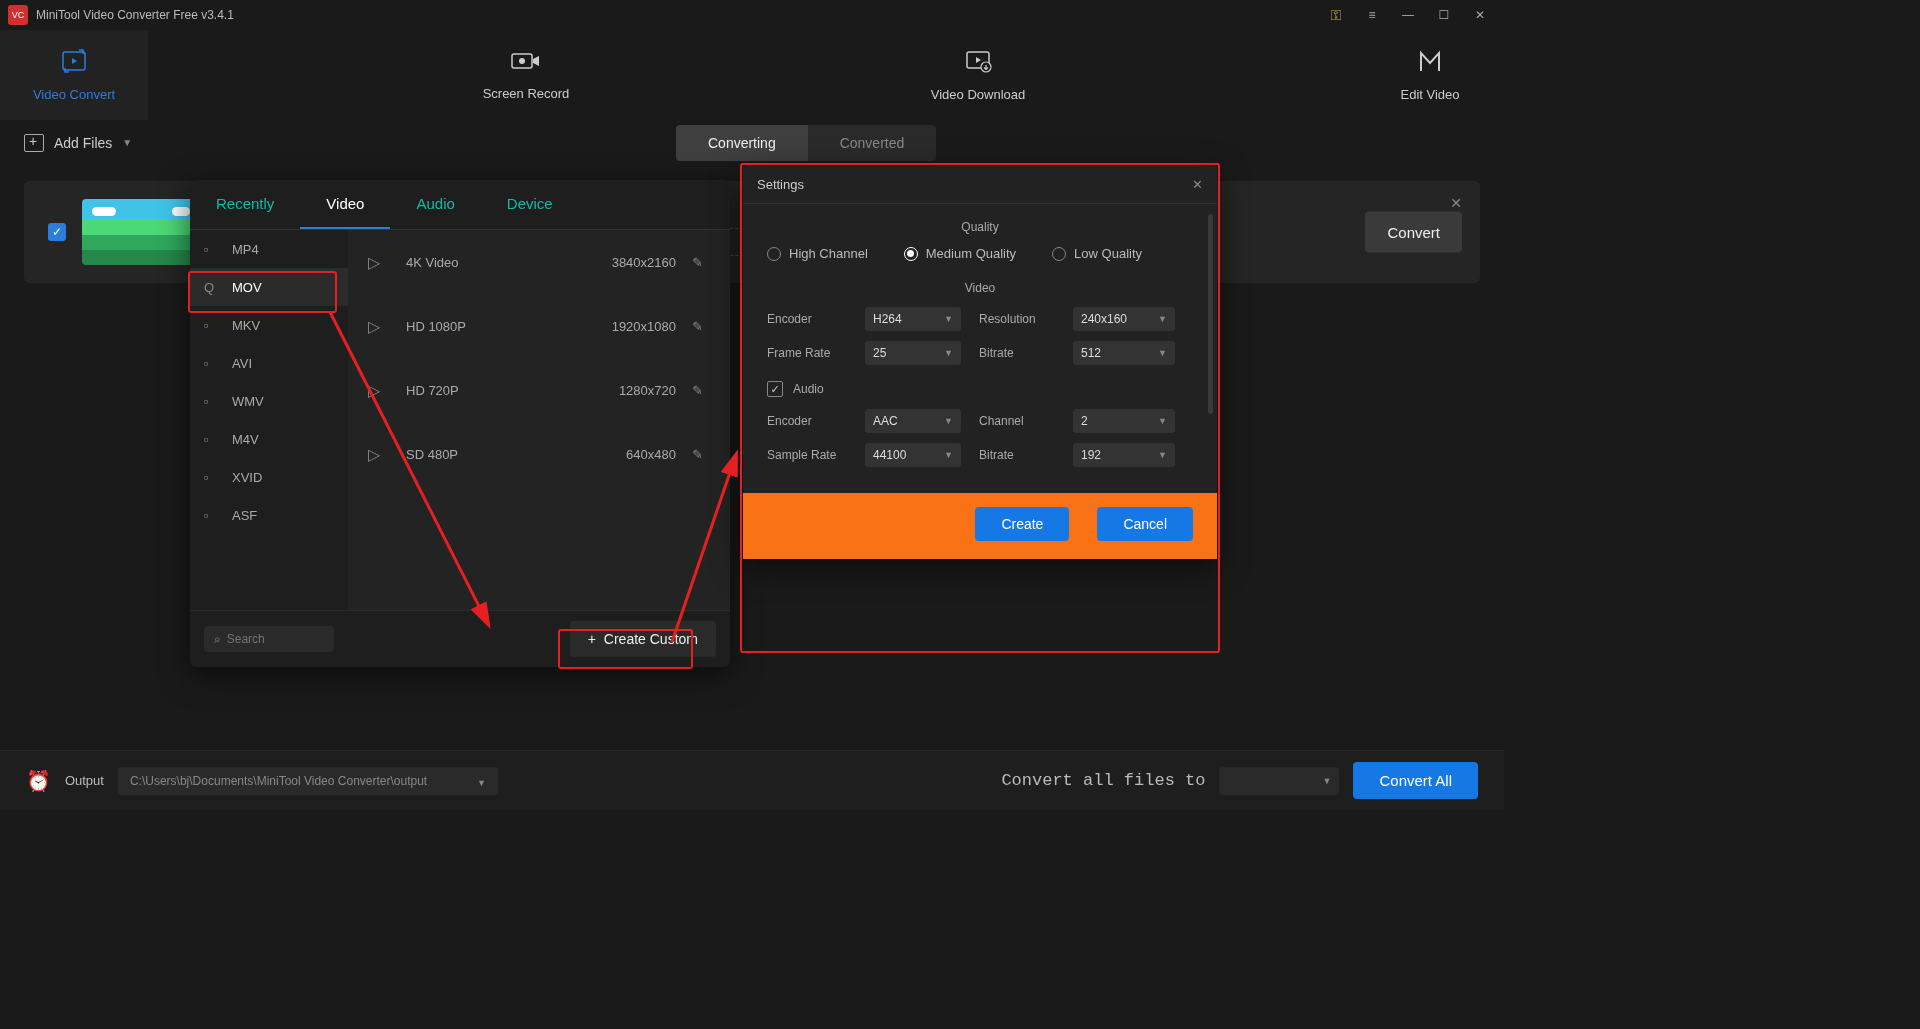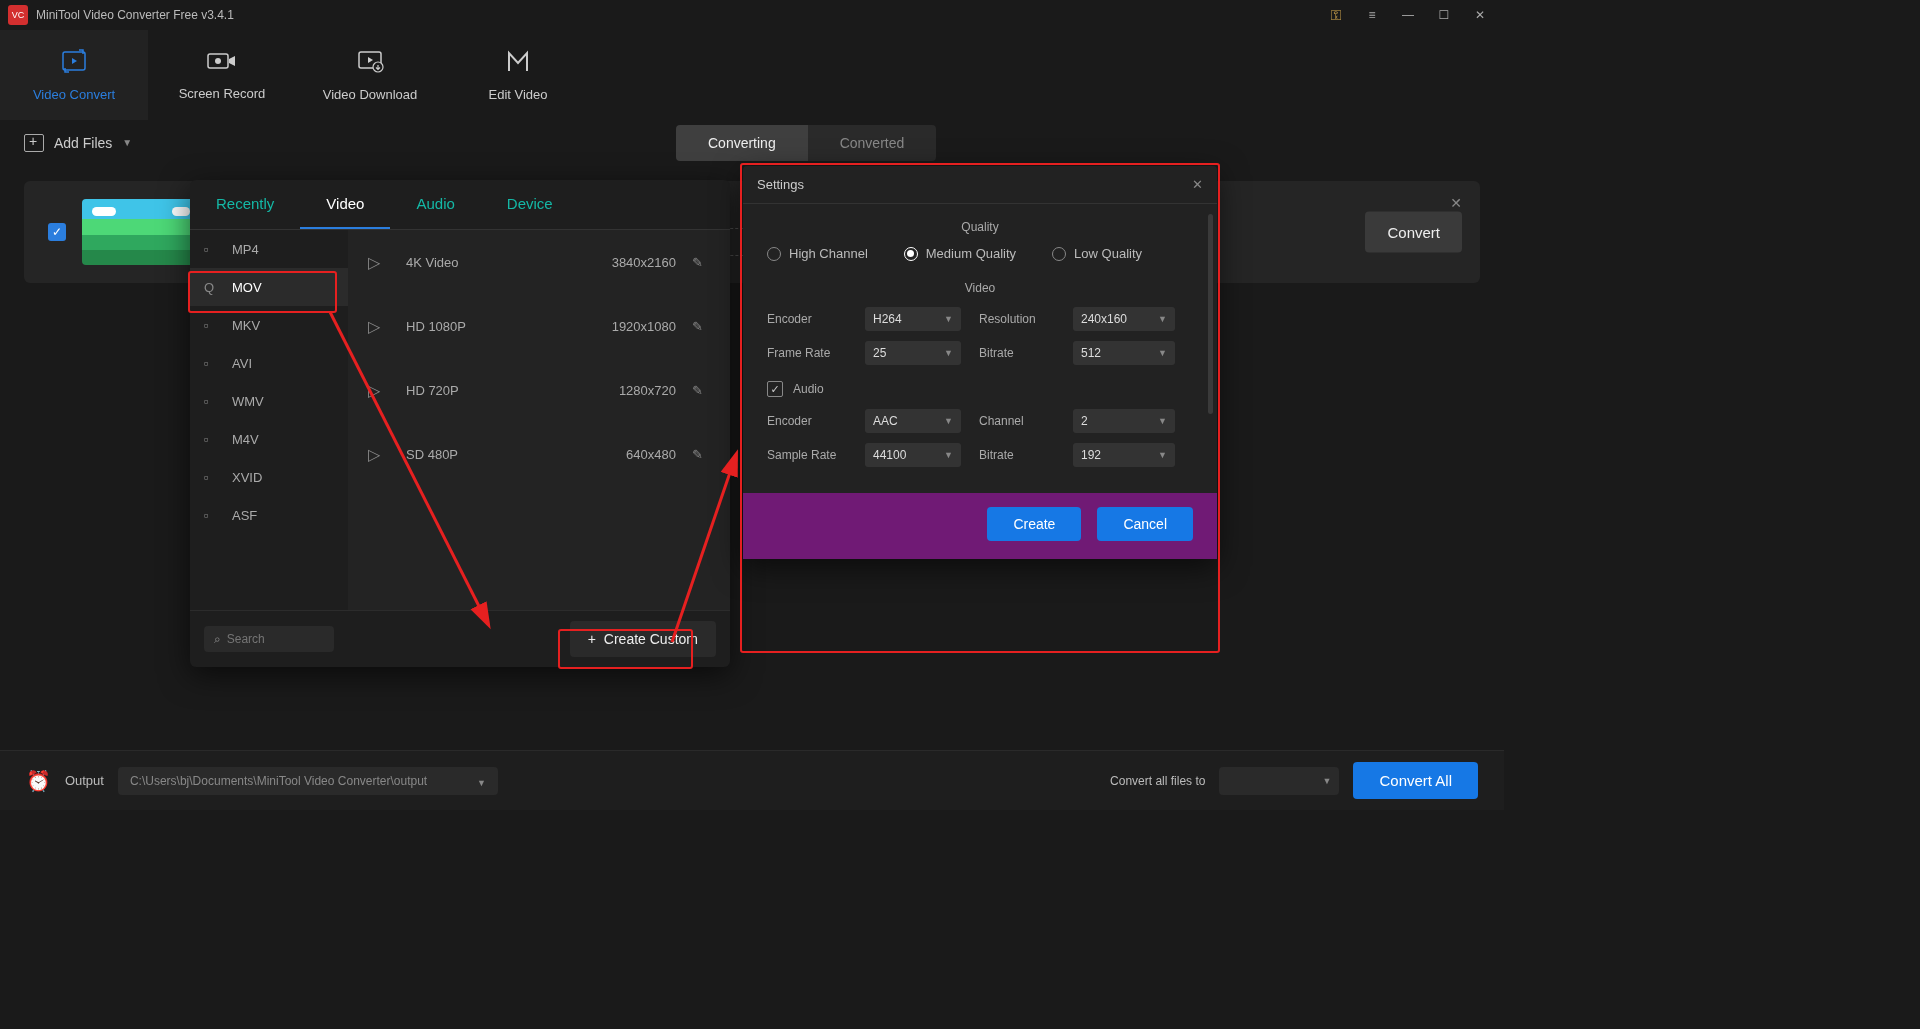--- a/index.html
+++ b/index.html
@@ -5,21 +5,21 @@
   * { box-sizing: border-box; margin: 0; padding: 0; font-family: -apple-system, BlinkMacSystemFont, "Segoe UI", Arial, sans-serif; }
   body { background: #1a1a1a; color: #ccc; width: 1504px; height: 810px; overflow: hidden; position: relative; }
 
   .titlebar { height: 30px; background: #1a1a1a; display: flex; align-items: center; padding: 0 8px; font-size: 12px; color: #bbb; }
   .titlebar-logo { width: 20px; height: 20px; background: #d32f2f; border-radius: 3px; margin-right: 8px; display: flex; align-items: center; justify-content: center; color: #fff; font-size: 9px; font-weight: normal; }
   .titlebar-spacer { flex: 1; }
   .titlebar-controls { display: flex; gap: 4px; align-items: center; }
   .titlebar-btn { width: 32px; height: 24px; display: flex; align-items: center; justify-content: center; color: #aaa; cursor: pointer; }
   .key-icon { color: #d4a94e; font-size: 14px; }
 
-  .main-tabs { height: 90px; display: flex; justify-content: flex-start; align-items: center; gap: 0; }
+  .main-tabs { height: 90px; display: flex; justify-content: space-between; align-items: center; gap: 0; }
   .main-tab { width: 148px; height: 90px; display: flex; flex-direction: column; align-items: center; justify-content: center; gap: 8px; color: #ccc; font-size: 13px; cursor: pointer; }
   .main-tab.active { background: #222; color: #2b7ede; }
   .main-tab-icon { font-size: 22px; }
 
   .toolbar { height: 45px; display: flex; align-items: center; padding: 0 24px; }
   .add-files-btn { display: flex; align-items: center; gap: 10px; color: #ccc; font-size: 14px; cursor: pointer; }
   .add-files-icon { width: 20px; height: 18px; border: 1.5px solid #aaa; border-radius: 2px; position: relative; }
   .add-files-icon::after { content: "+"; position: absolute; top: -2px; left: 4px; font-size: 14px; }
   .toolbar-spacer { flex: 1; }
   .segmented { display: flex; border-radius: 4px; overflow: hidden; }
@@ -77,33 +77,33 @@
   .radio-circle { width: 14px; height: 14px; border: 1.5px solid #888; border-radius: 50%; display: flex; align-items: center; justify-content: center; }
   .radio.selected .radio-circle { border-color: #fff; }
   .radio.selected .radio-circle::after { content: ""; width: 7px; height: 7px; background: #fff; border-radius: 50%; }
   .field-grid { display: grid; grid-template-columns: 80px 96px 76px 102px; gap: 10px 18px; align-items: center; margin-bottom: 16px; }
   .field-label { font-size: 12px; color: #aaa; }
   .select { background: #333; padding: 5px 8px; border-radius: 3px; font-size: 12px; color: #ddd; display: flex; align-items: center; justify-content: space-between; cursor: pointer; }
   .select .caret { font-size: 9px; color: #888; }
   .audio-head { display: flex; align-items: center; gap: 10px; margin-bottom: 12px; }
   .audio-chk { width: 16px; height: 16px; border: 1.5px solid #888; border-radius: 2px; display: flex; align-items: center; justify-content: center; }
   .audio-chk.checked::after { content: "✓"; color: #ccc; font-size: 11px; }
-  .sp-foot { display: flex; justify-content: flex-end; gap: 16px; padding: 14px 24px 18px 24px; background: #701a75; }
+  .sp-foot { display: flex; justify-content: flex-end; gap: 28px; padding: 14px 24px 18px 24px; background: #f97316; }
   .primary-btn { background: #1678e5; color: #fff; padding: 9px 26px; border-radius: 4px; font-size: 14px; cursor: pointer; }
 
   .highlight-red { position: absolute; border: 2.5px solid #e62020; border-radius: 3px; pointer-events: none; }
   .arrow { position: absolute; pointer-events: none; }
 
   .bottom-bar { position: absolute; bottom: 0; left: 0; right: 0; height: 60px; background: #1e1e1e; display: flex; align-items: center; padding: 0 26px; gap: 14px; border-top: 1px solid #2a2a2a; }
   .clock-icon { font-size: 20px; color: #aaa; }
   .output-label { font-size: 13px; color: #bbb; }
   .output-path { background: #2a2a2a; padding: 7px 12px; border-radius: 4px; font-size: 12px; color: #888; display: flex; align-items: flex-end; gap: 10px; width: 380px; cursor: pointer; }
   .output-path .caret { margin-left: auto; font-size: 9px; }
   .bb-spacer { flex: 1; }
-  .convert-all-label { font-size: 12px; color: #bbb; }
+  .convert-all-label { font-size: 17px; color: #bbb; font-family: Liberation Mono, monospace; }
   .convert-all-select { background: #2a2a2a; width: 120px; height: 28px; border-radius: 4px; display: flex; align-items: center; justify-content: flex-end; padding: 0 8px; cursor: pointer; }
   .convert-all-btn { background: #1678e5; color: #fff; padding: 10px 26px; border-radius: 4px; font-size: 15px; cursor: pointer; }
 </style>
 </head>
 <body>
 
 <div class="titlebar">
   <div class="titlebar-logo">VC</div>
   <span>MiniTool Video Converter Free v3.4.1</span>
   <div class="titlebar-spacer"></div>

